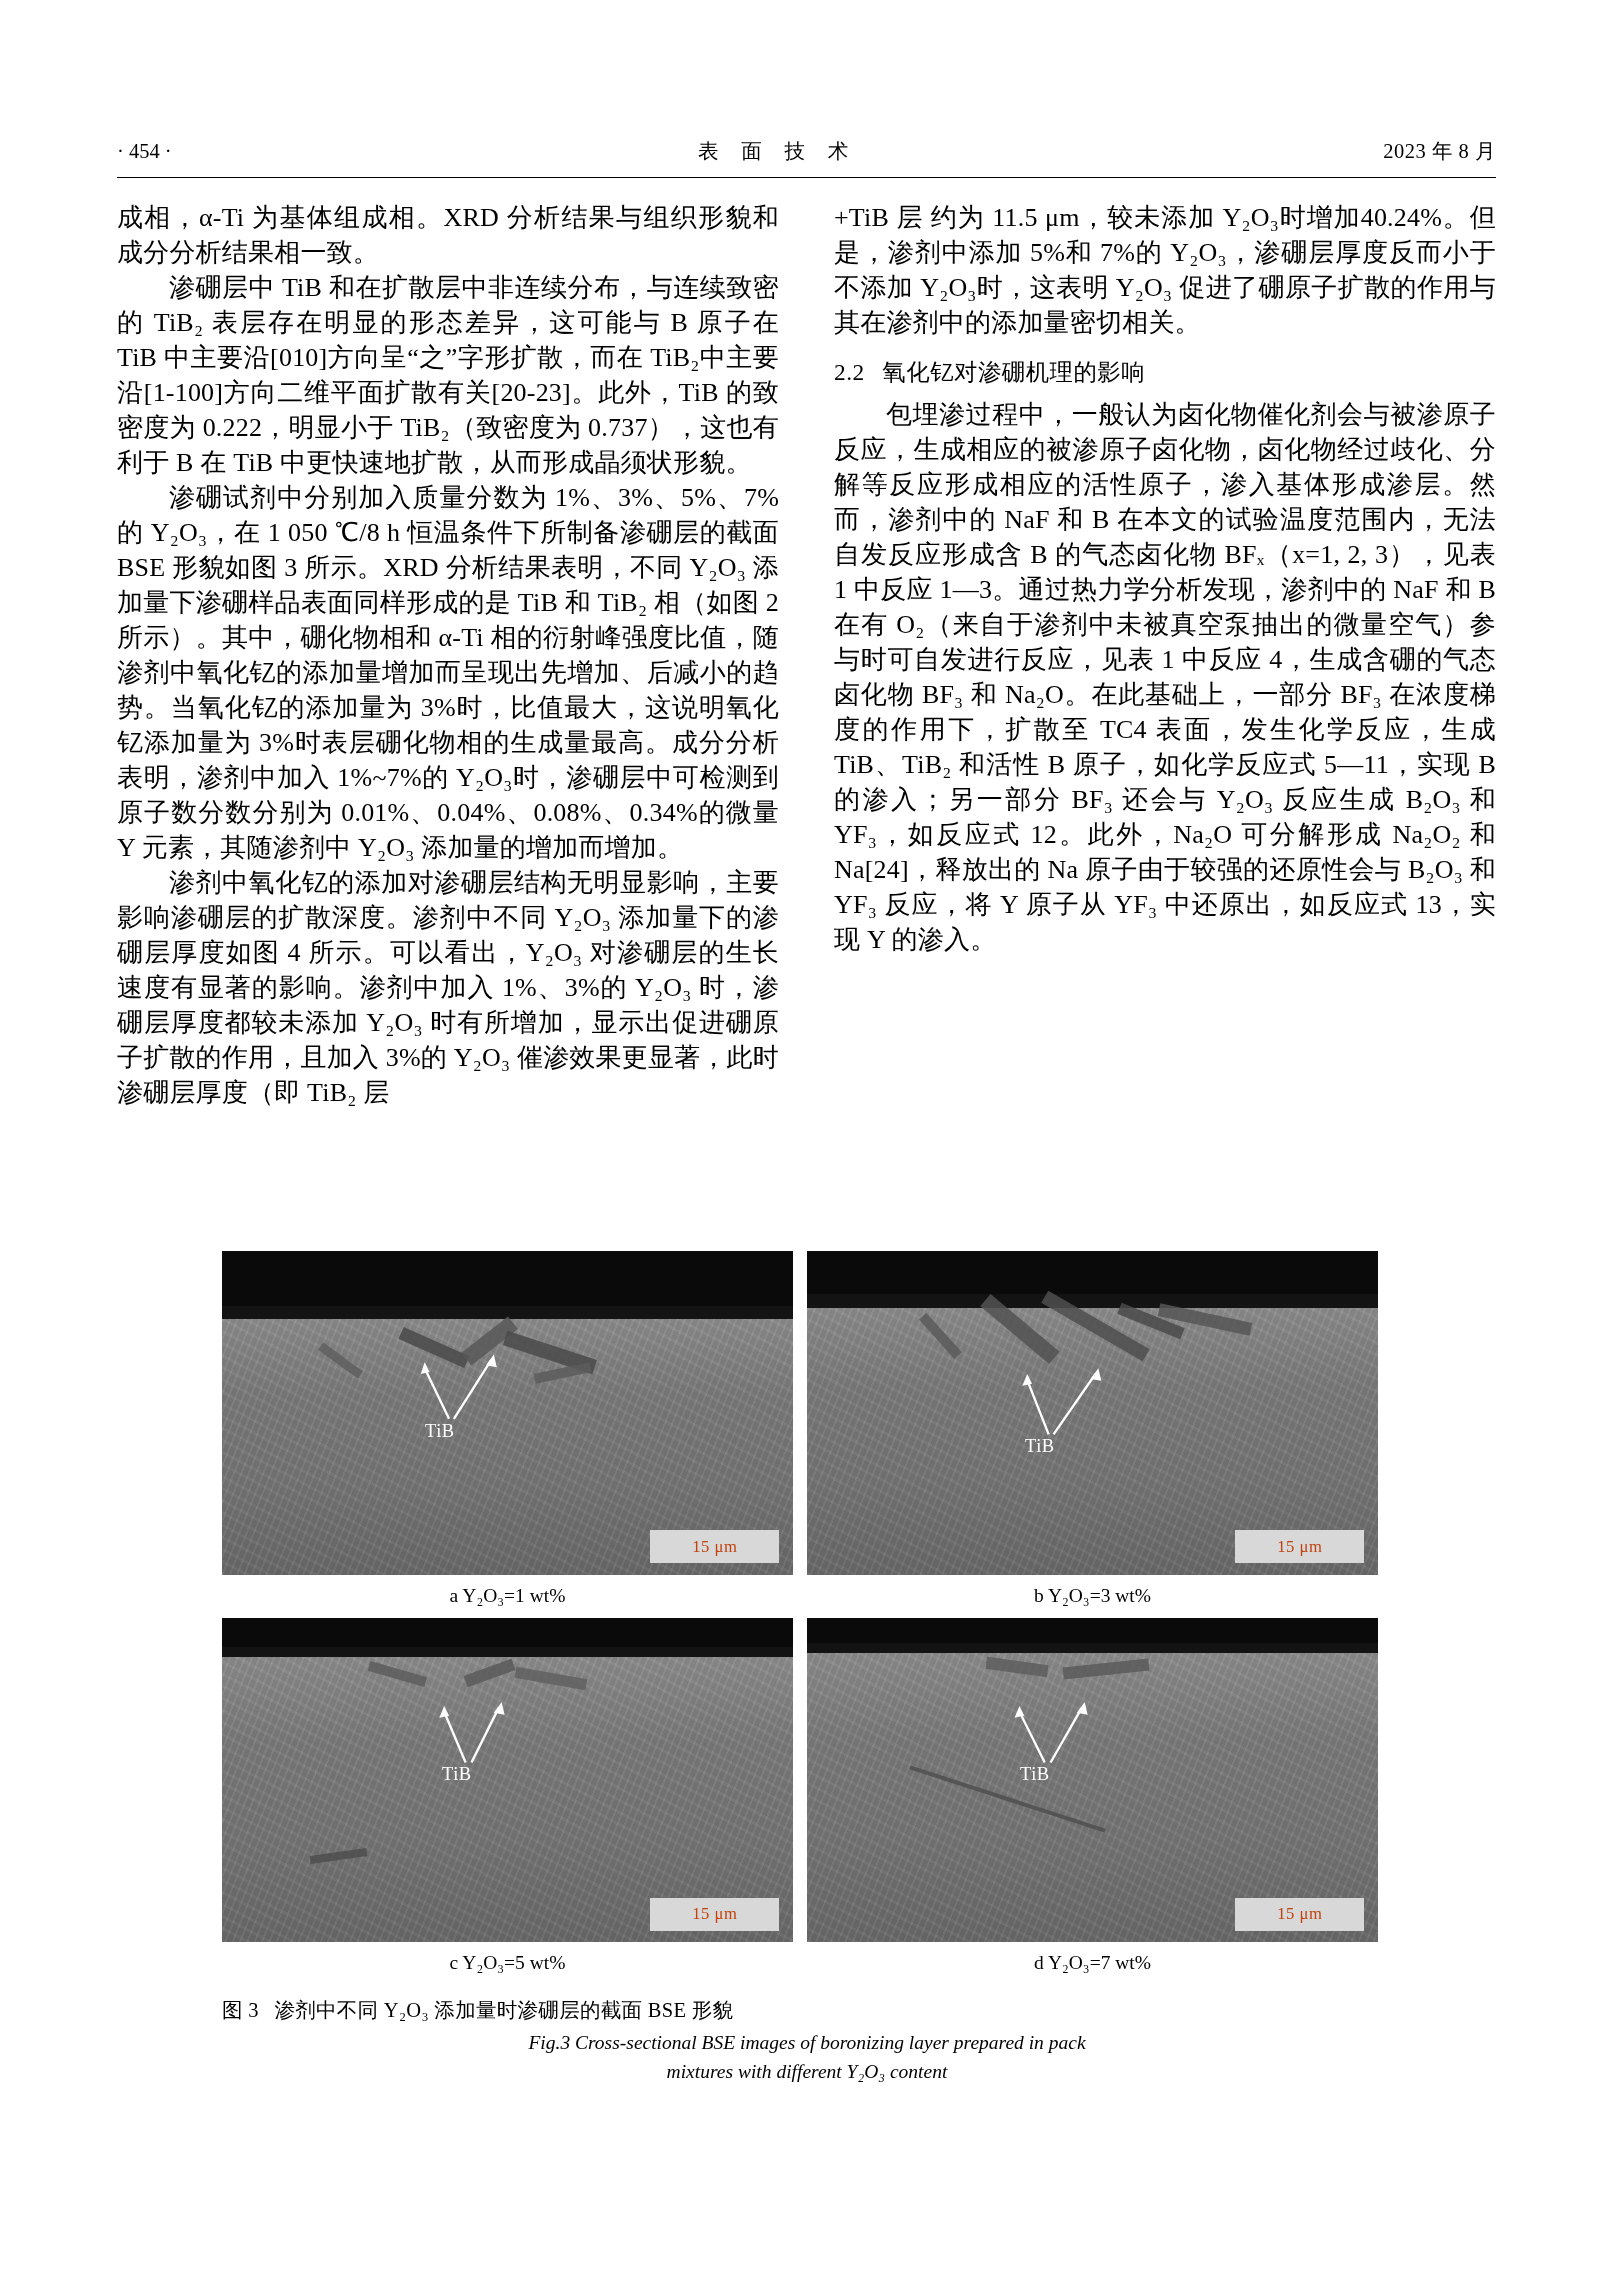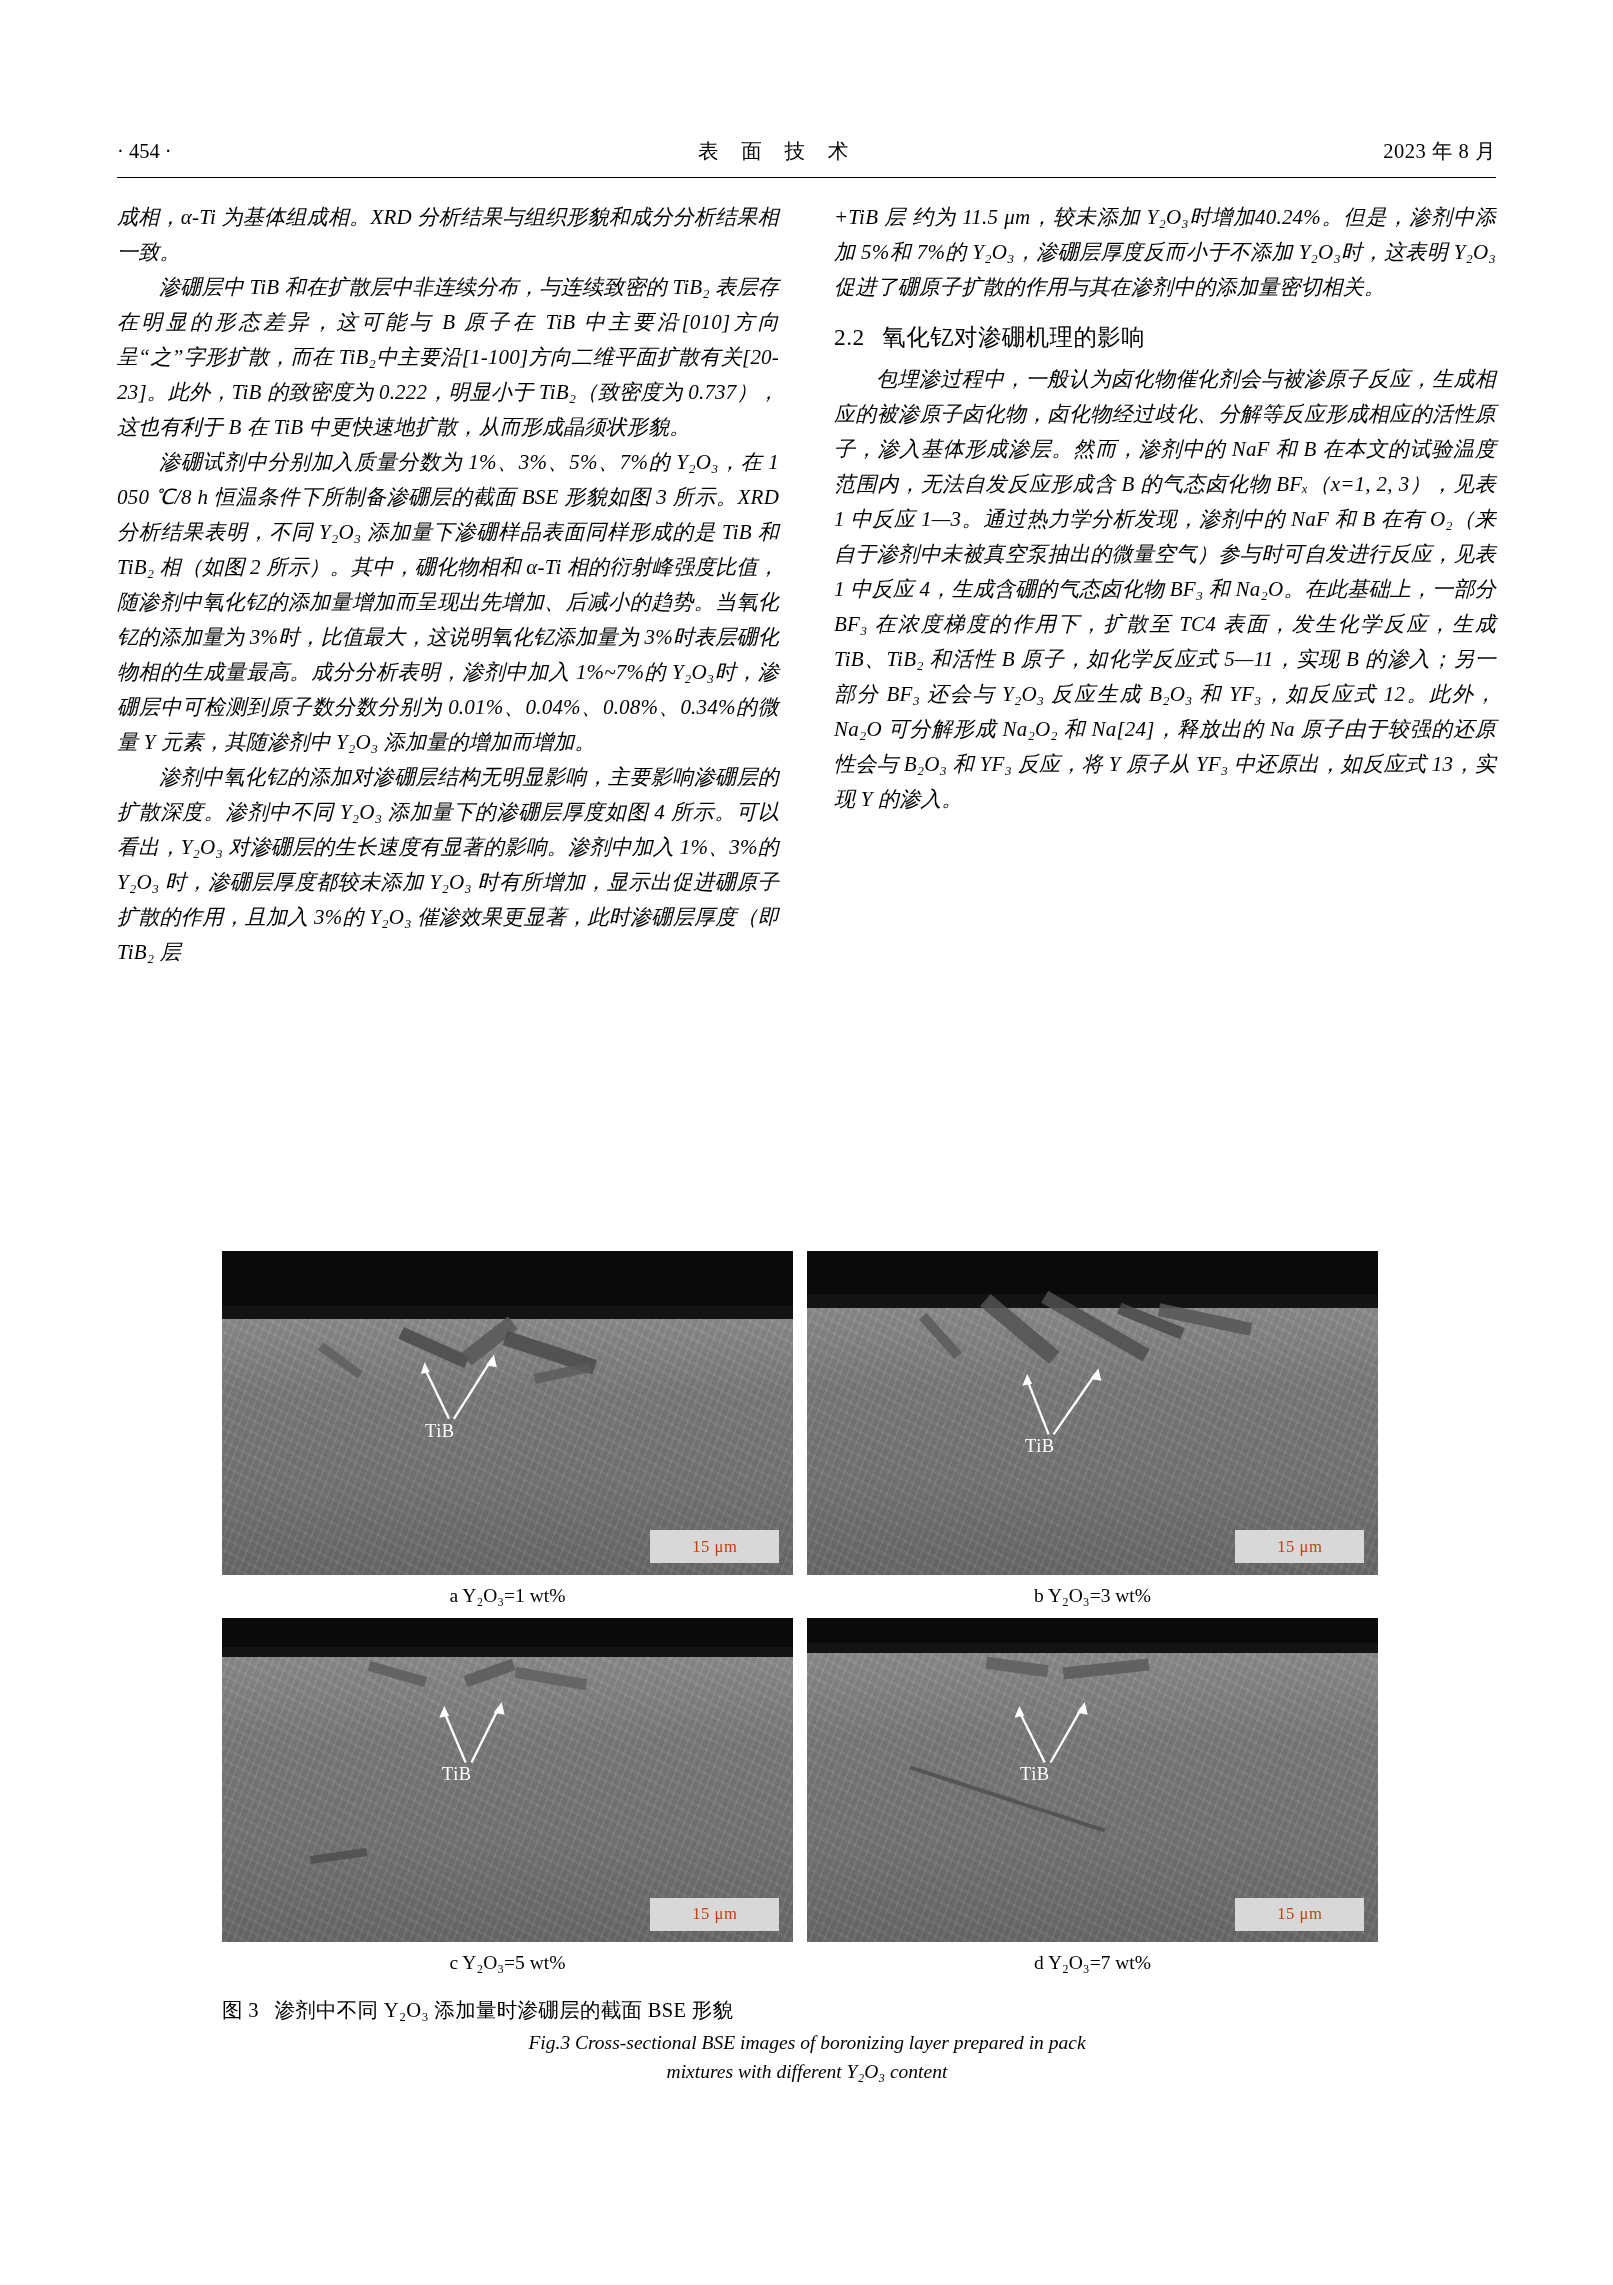--- a/index.html
+++ b/index.html
@@ -47,26 +47,25 @@
     left: 117px;
     width: 1379px;
     display: flex;
     gap: 55px;
   }
   .col {
     width: 662px;
   }
   p.body {
     margin: 0 0 0 0;
-    font-size: 21px;
+    font-size: 26px;
     line-height: 35px;
     text-align: justify;
     text-justify: inter-ideograph;
     letter-spacing: 0.2px;
-    font-style: italic;
   }
   p.indent { text-indent: 2em; }
   .sec-head {
     margin: 13.7px 0 5.9px 0;
     font-size: 23.4px;
     font-weight: normal;
     line-height: 37px;
     letter-spacing: 0.5px;
   }
   .sec-head .num { margin-right: 17.6px; }

